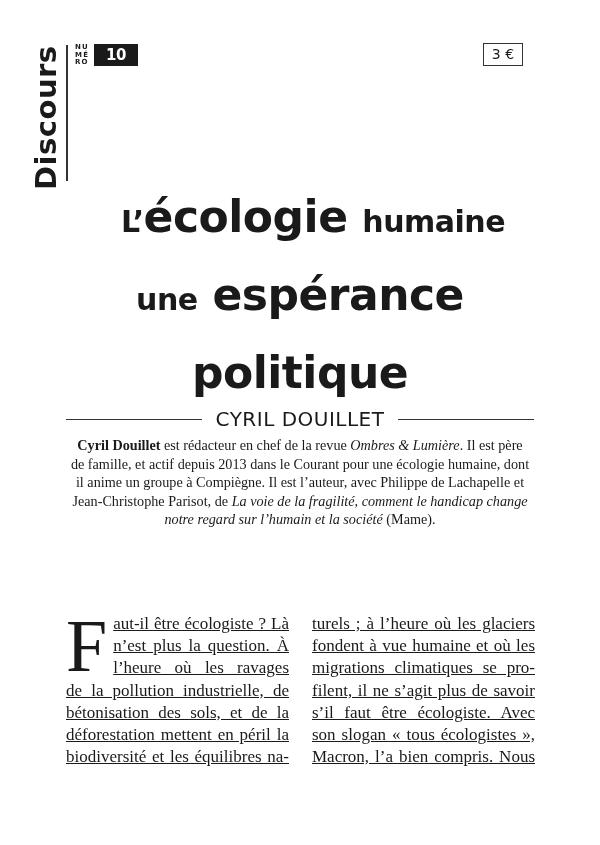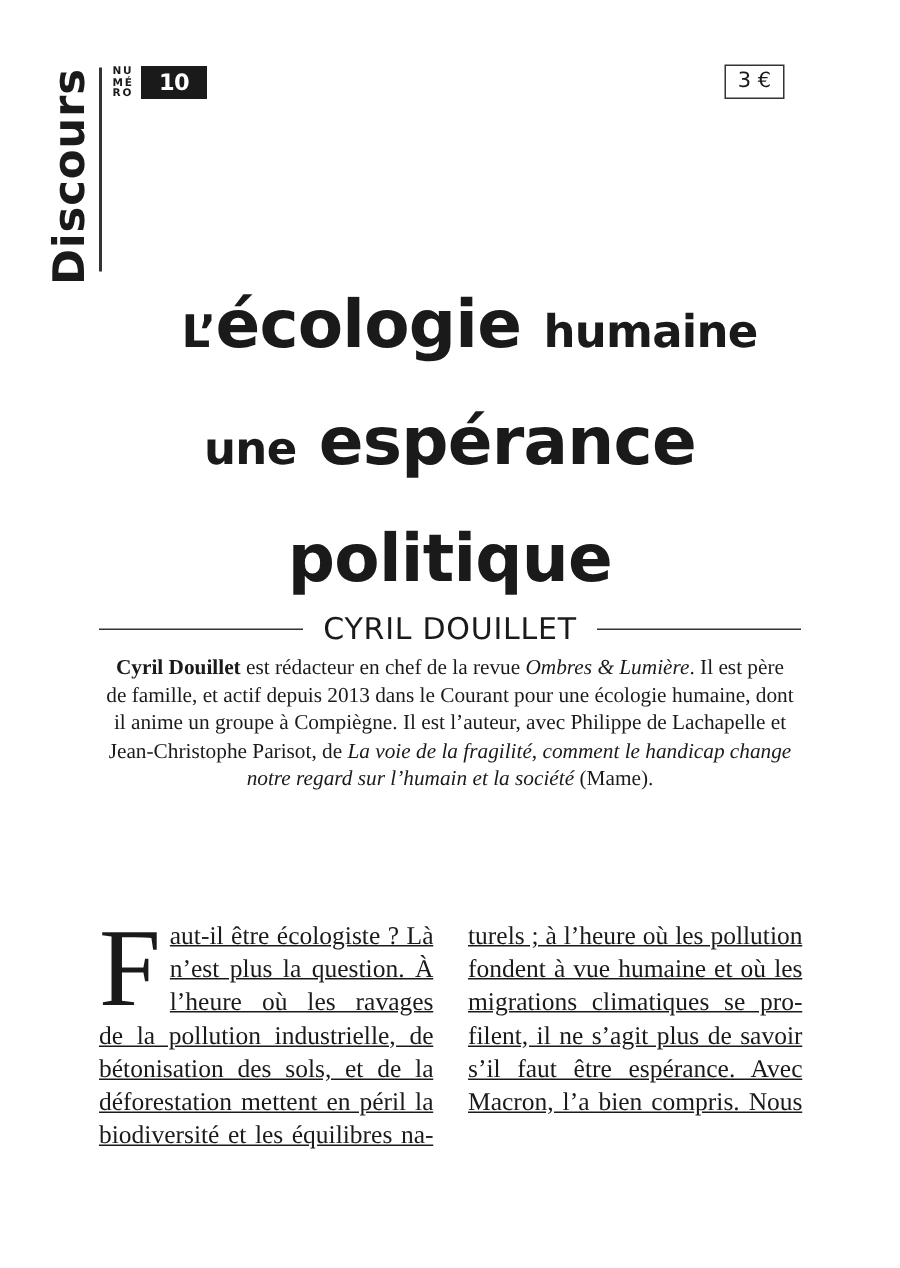--- a/index.html
+++ b/index.html
@@ -99,24 +99,25 @@
   <div class="jl" style="white-space: normal;">aut-il être écologiste ? Là</div>
   <div class="jl" style="white-space: normal;">n’est plus la question. À</div>
   <div class="jl" style="white-space: normal;">l’heure où les ravages</div>
   <div class="jl" style="white-space: normal;">de la pollution industrielle, de</div>
   <div class="jl" style="white-space: normal;">bétonisation des sols, et de la</div>
   <div class="jl" style="white-space: normal;">déforestation mettent en péril la</div>
   <div class="jl" style="white-space: normal;">biodiversité et les équilibres na-</div>
 </div>
 
 <div class="col col-right">
-  <div class="jl" style="white-space: normal;">turels ; à l’heure où les pollution</div>
+  <div class="jl" style="white-space: normal;">turels ; à l’heure où les glaciers</div>
   <div class="jl" style="white-space: normal;">fondent à vue humaine et où les</div>
   <div class="jl" style="white-space: normal;">migrations climatiques se pro-</div>
   <div class="jl" style="white-space: normal;">filent, il ne s’agit plus de savoir</div>
-  <div class="jl" style="white-space: normal;">s’il faut être espérance. Avec</div>
+  <div class="jl" style="white-space: normal;">s’il faut être écologiste. Avec</div>
+  <div class="jl" style="white-space: normal;">son slogan « tous écologistes »,</div>
   <div class="jl" style="white-space: normal;">Macron, l’a bien compris. Nous</div>
 </div>
 
 <style>
   .jl { display: block; white-space: nowrap; text-align: justify; text-align-last: justify; height: 22.2px; line-height: 22.2px; overflow: hidden; text-decoration: underline; }
   .col-left .jl:nth-of-type(n+5) { clear: both; }
 </style>
 
 </body></html>

